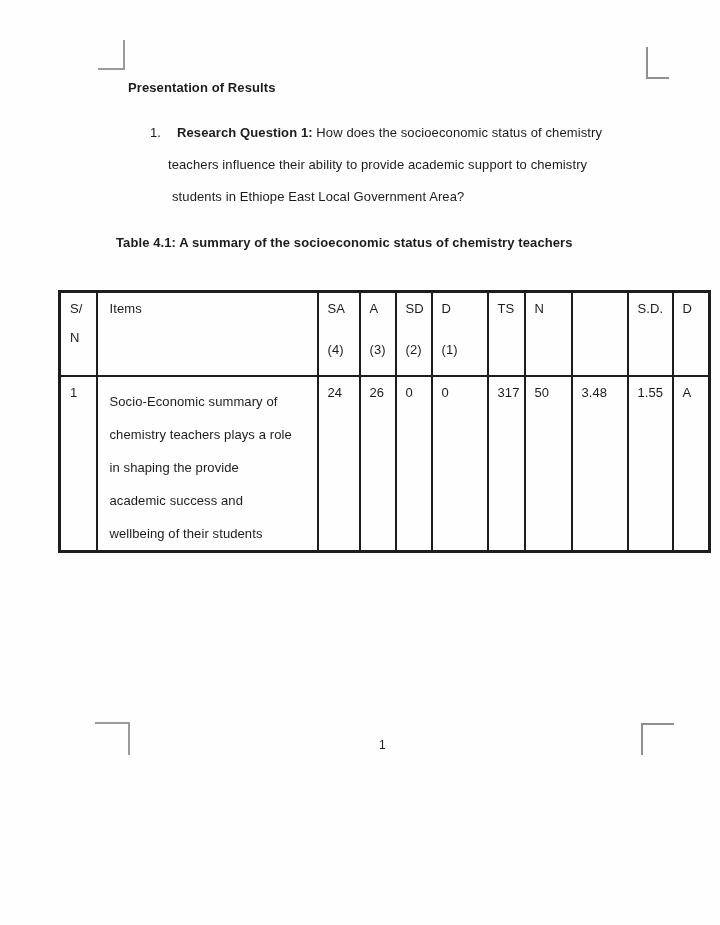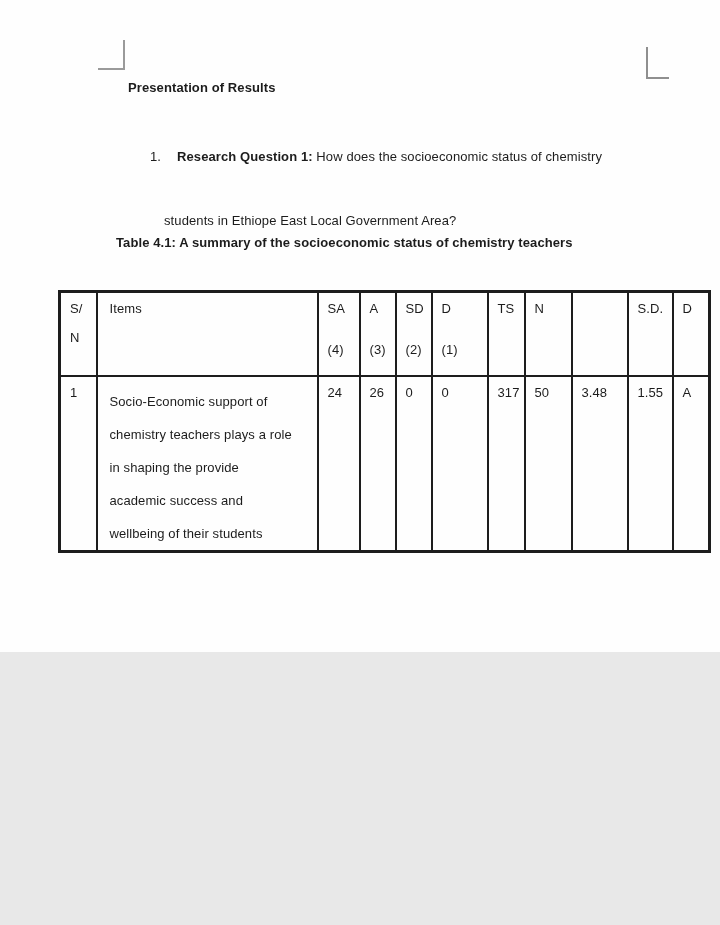--- a/index.html
+++ b/index.html
@@ -1,19 +1,19 @@
 <!DOCTYPE html>
 <html><head>
 <meta charset="utf-8">
 <style>
   html, body { margin: 0; padding: 0; background: #e8e8e8; }
   .page {
     position: relative;
     width: 720px;
-    height: 652px;
+    height: 925px;
     margin: 0 auto;
     background: #fefefe;
     color: #1c1c1c;
     font-family: "Liberation Sans", sans-serif;
     font-size: 13px;
     letter-spacing: 0.1px;
     overflow: hidden;
   }
 
   
@@ -21,26 +21,26 @@
   .crop-tl { left: 98px;  top: 40px;  width: 25px; height: 28px; border-right: 2px solid #9a9a9a; border-bottom: 2px solid #9a9a9a; }
   .crop-tr { left: 646px; top: 47px;  width: 21px; height: 30px; border-left: 2px solid #8f8f8f;  border-bottom: 2px solid #8f8f8f; }
   .crop-bl { left: 95px;  top: 722px; width: 33px; height: 31px; border-top: 2px solid #9a9a9a;   border-right: 2px solid #9a9a9a; }
   .crop-br { left: 641px; top: 723px; width: 31px; height: 30px; border-top: 2px solid #8f8f8f;   border-left: 2px solid #8f8f8f; }
 
   .heading {
     position: absolute; left: 128px; top: 80px;
     font-size: 13px; font-weight: bold; white-space: nowrap;
   }
 
-  .rq-line { position: absolute; white-space: nowrap; margin-top: 24px; }
+  .rq-line { position: absolute; white-space: nowrap; }
   .rq-l1 { left: 150px; top: 125px; }
   .rq-num { display: inline-block; width: 27px; }
   .rq-bold { font-weight: bold; }
   .rq-l2 { left: 168px; top: 157px; }
-  .rq-l3 { left: 164px; top: 189px; }
+  .rq-l3 { left: 172px; top: 189px; }
 
   .caption {
     position: absolute; left: 116px; top: 227px;
     font-weight: bold; white-space: nowrap; line-height: 32px;
   }
 
   .dtable {
     position: absolute; left: 58px; top: 290px;
     border-collapse: collapse; table-layout: fixed;
     width: 650px;
@@ -73,20 +73,21 @@
 <div class="page">
 
   <div class="crop-mark crop-tl"></div>
   <div class="crop-mark crop-tr"></div>
   <div class="crop-mark crop-bl"></div>
   <div class="crop-mark crop-br"></div>
 
   <div class="heading">Presentation of Results</div>
 
   <div class="rq-line rq-l1"><span class="rq-num">1.</span><span class="rq-bold">Research Question 1:</span><span> How does the socioeconomic status of chemistry</span></div>
+  <div class="rq-line rq-l2">teachers influence their ability to provide academic support to chemistry</div>
   <div class="rq-line rq-l3">students in Ethiope East Local Government Area?</div>
 
   <div class="caption">
     <div>Table 4.1: A summary of the socioeconomic status of chemistry teachers</div>
   </div>
 
   <table class="dtable">
     <colgroup>
       <col style="width:37px">
         <col style="width:221px">
@@ -137,21 +138,21 @@
         <th>
           <div>S.D.</div>
         </th>
         <th>
           <div>D</div>
         </th>
       </tr>
       <tr class="drow">
         <td>1</td>
         <td class="items-cell cell-items">
-          <div>Socio-Economic support of</div>
+          <div>Socio-Economic summary of</div>
           <div>chemistry teachers plays a role</div>
           <div>in shaping the provide</div>
           <div>academic success and</div>
           <div>wellbeing of their students</div>
         </td>
         <td>24</td>
         <td>26</td>
         <td>0</td>
         <td>0</td>
         <td>317</td>

